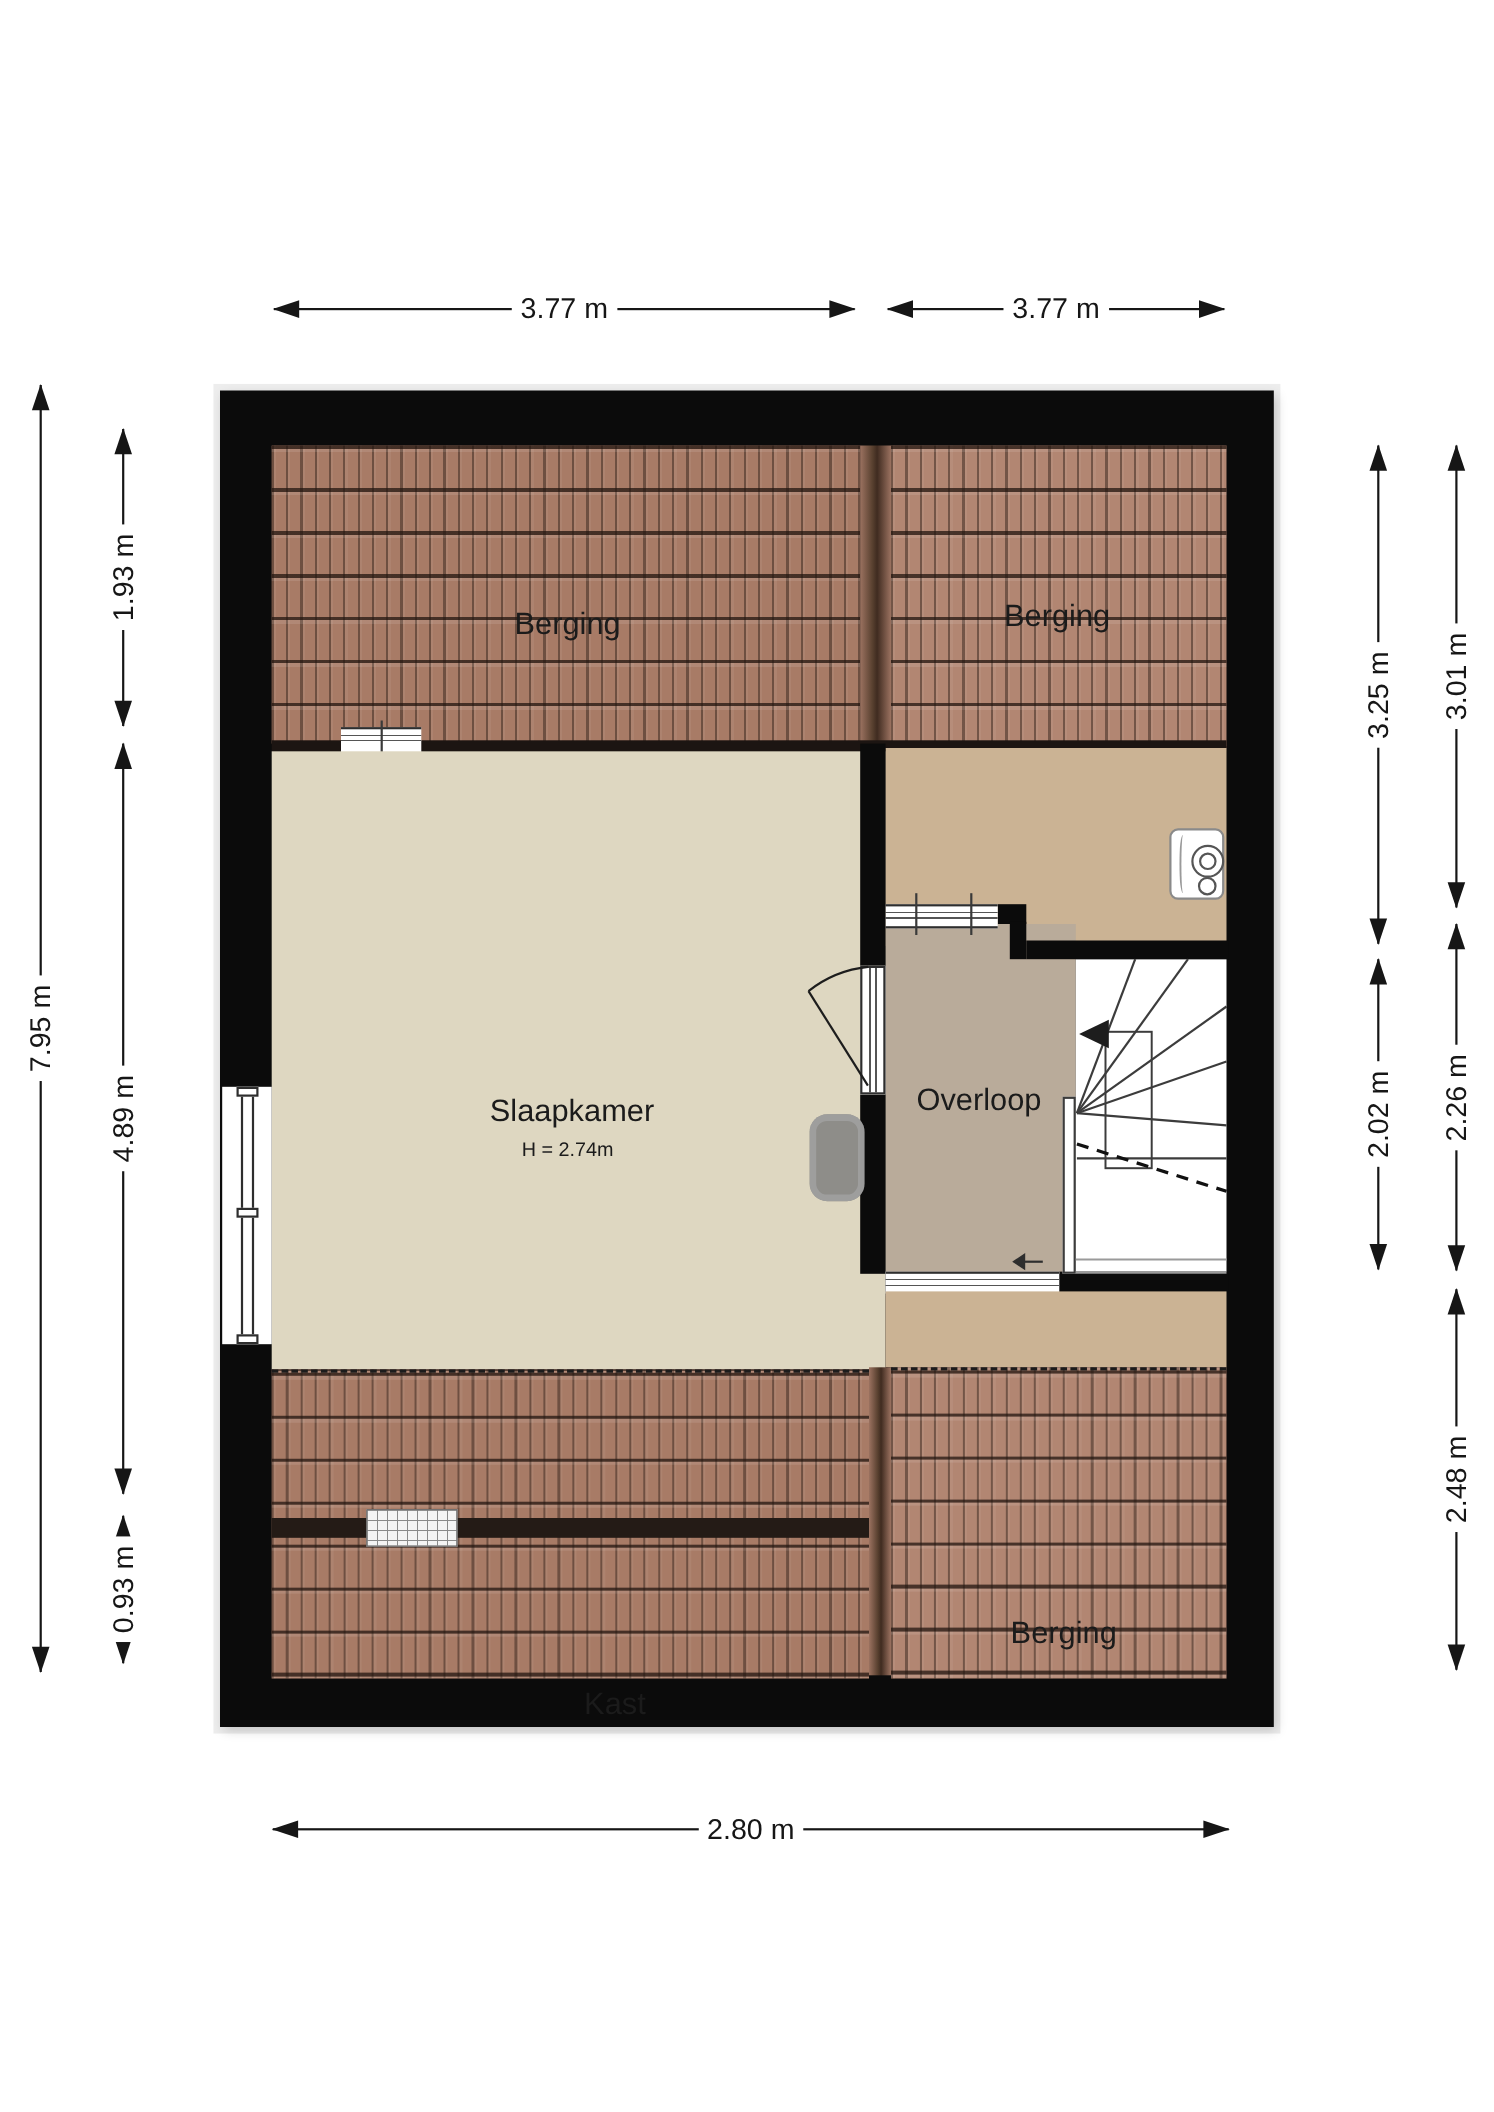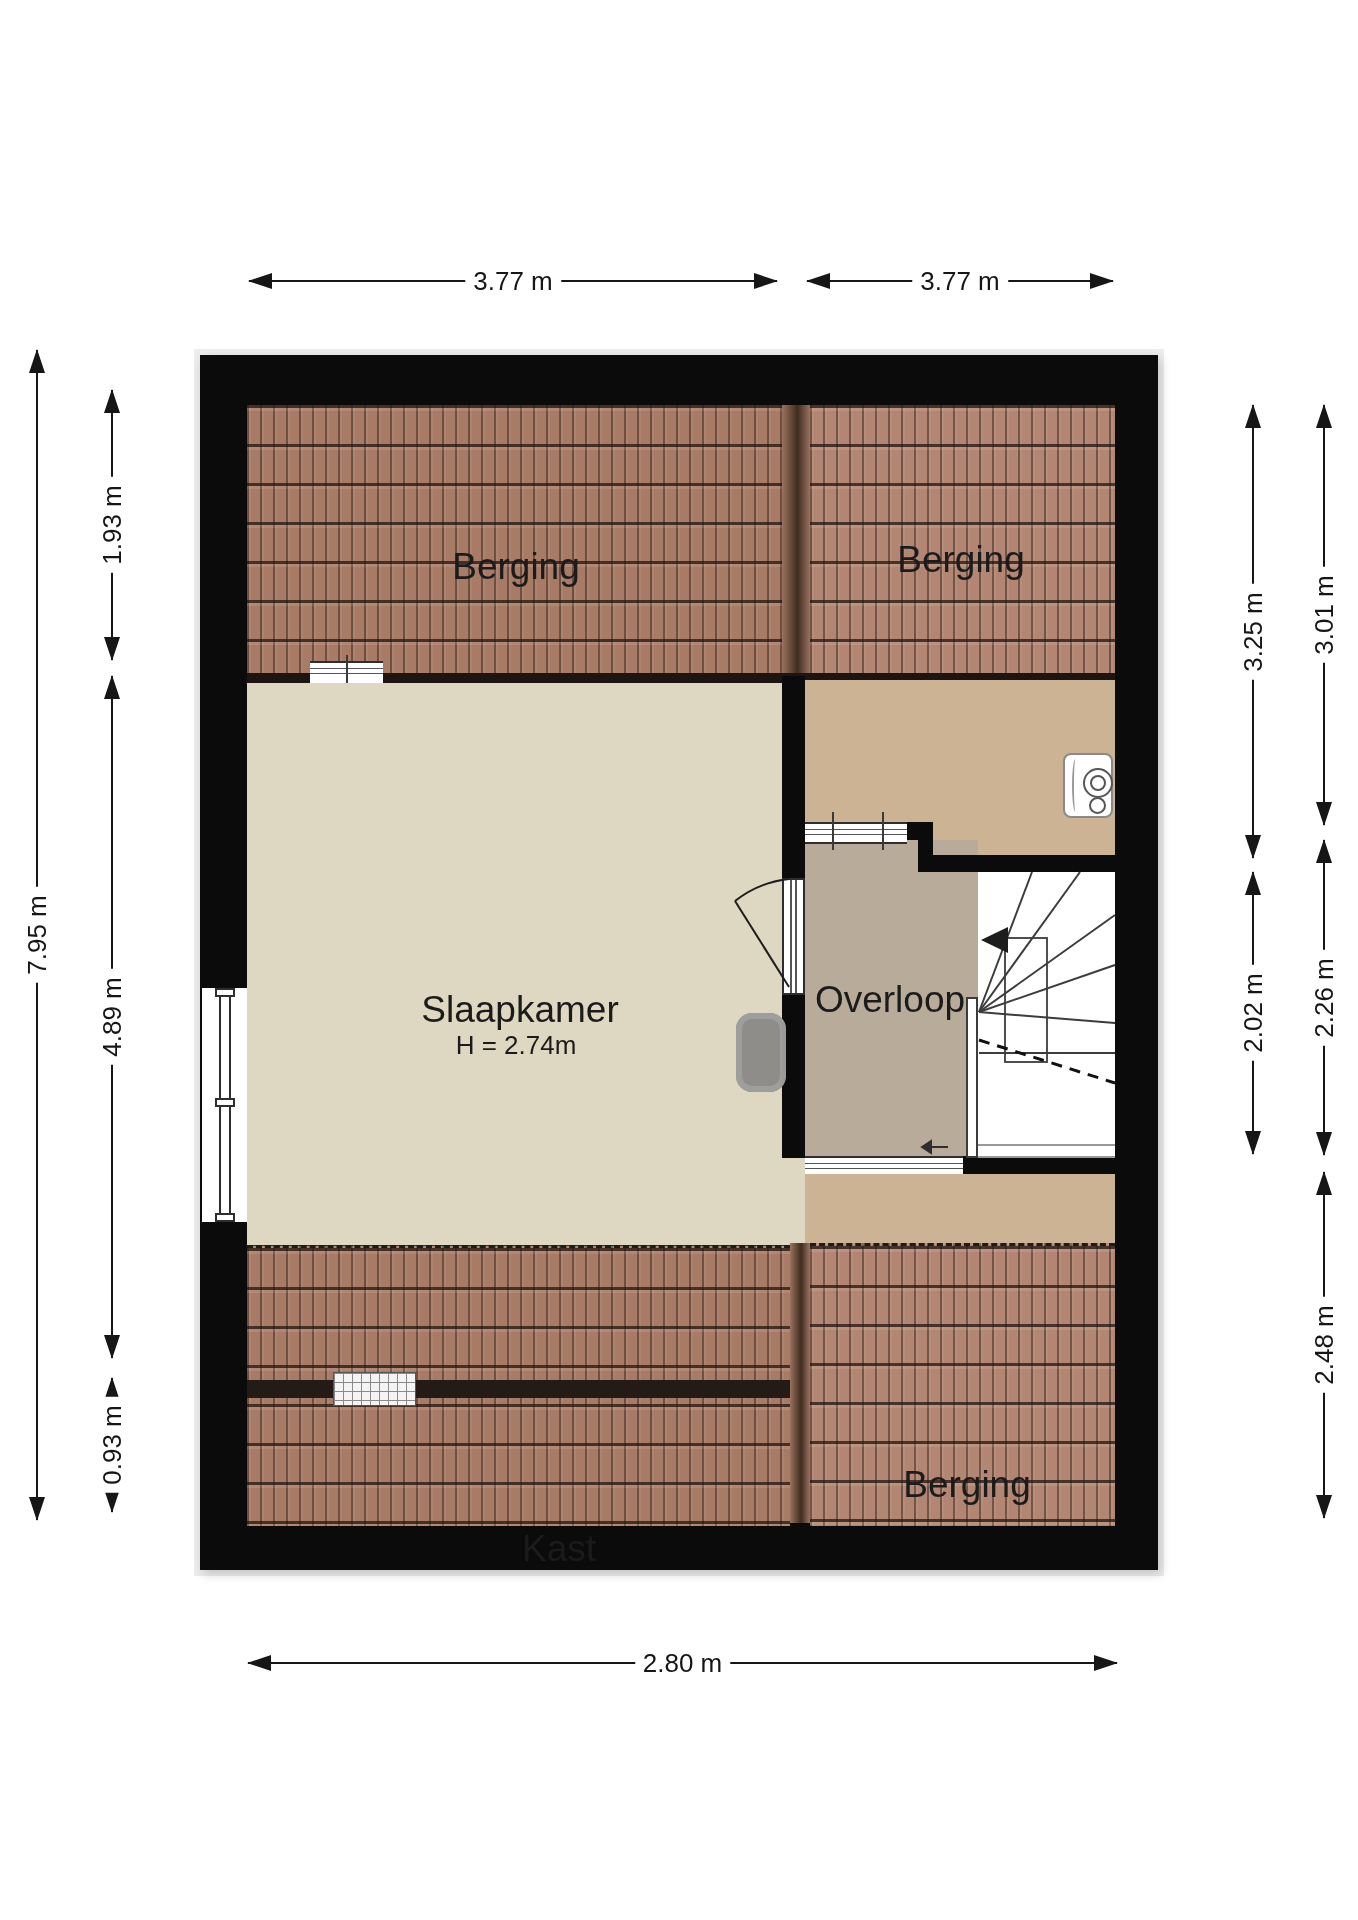--- a/index.html
+++ b/index.html
@@ -20,22 +20,22 @@
   .cream{background:#ded7c1;}
   .hall-tan{background:#cbb394;}
   .overloop-floor{background:#b9ab9a;}
   .wall{background:#0b0b0b;}
   .white{background:#ffffff;}
   
   .win-h{background:#ffffff;border-top:2px solid #2e2e2e;border-bottom:2px solid #2e2e2e;
     background-image:linear-gradient(180deg, rgba(0,0,0,0) 0 5px,#555 5px 6px,rgba(0,0,0,0) 6px 10px,#555 10px 11px,rgba(0,0,0,0) 11px);}
   .tick-v{width:2px;background:#3a3a3a;}
   
-  .room-label{position:absolute;transform:translate(-50%,-50%);font-size:37px;color:#1b1b1b;white-space:nowrap;}
-  .room-sub{font-size:26px;}
+  .room-label{position:absolute;transform:translate(-50%,-50%);font-size:28px;color:#1b1b1b;white-space:nowrap;}
+  .room-sub{font-size:18px;}
   
   .dim{position:absolute;}
   .dim .line-h{position:absolute;left:0;right:0;top:0;height:2px;background:#161616;}
   .dim .line-v{position:absolute;top:0;bottom:0;left:0;width:2px;background:#161616;}
   .dim .lbl{position:absolute;font-size:26px;color:#161616;background:#ffffff;padding:0 8px;white-space:nowrap;}
   .dim .lbl.h{left:50%;top:1px;transform:translate(-50%,-50%);}
   .dim .lbl.v{left:1px;top:50%;transform:translate(-50%,-50%) rotate(-90deg);}
   .ah{width:0;height:0;position:absolute;}
   .ah.left{border-top:8px solid transparent;border-bottom:8px solid transparent;border-right:24px solid #161616;left:-1px;top:-7px;}
   .ah.right{border-top:8px solid transparent;border-bottom:8px solid transparent;border-left:24px solid #161616;right:-1px;top:-7px;}

